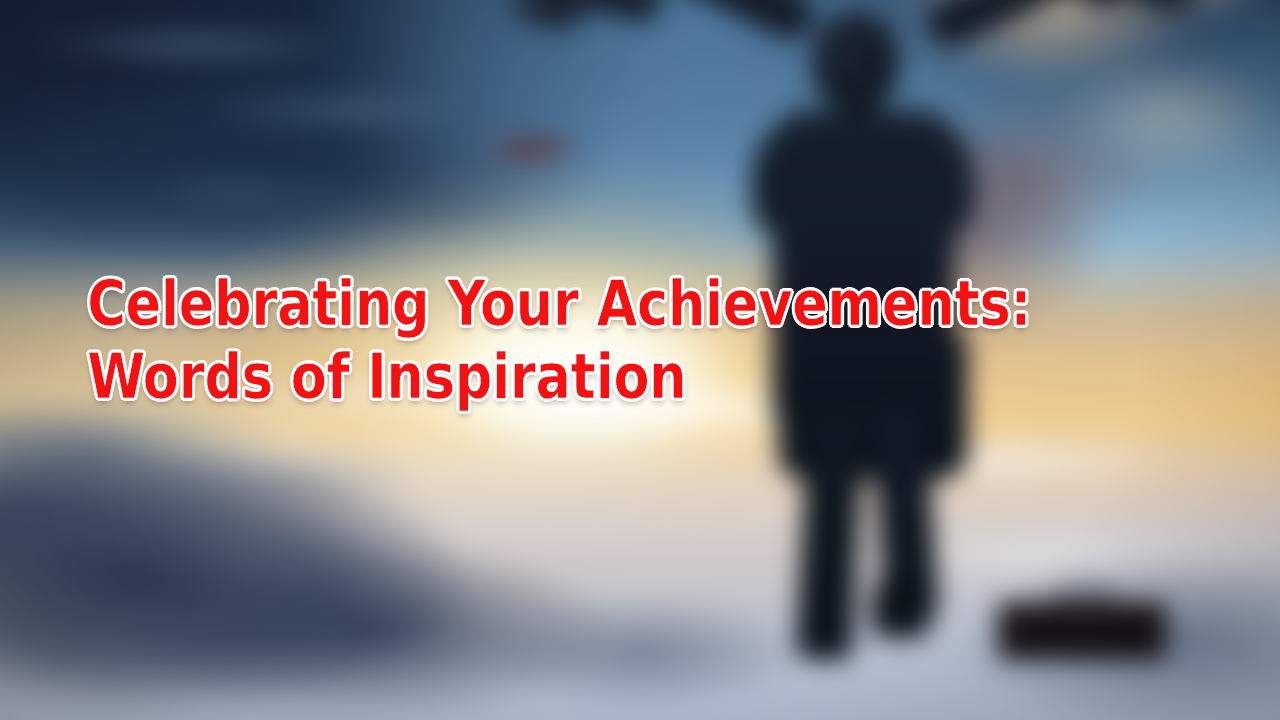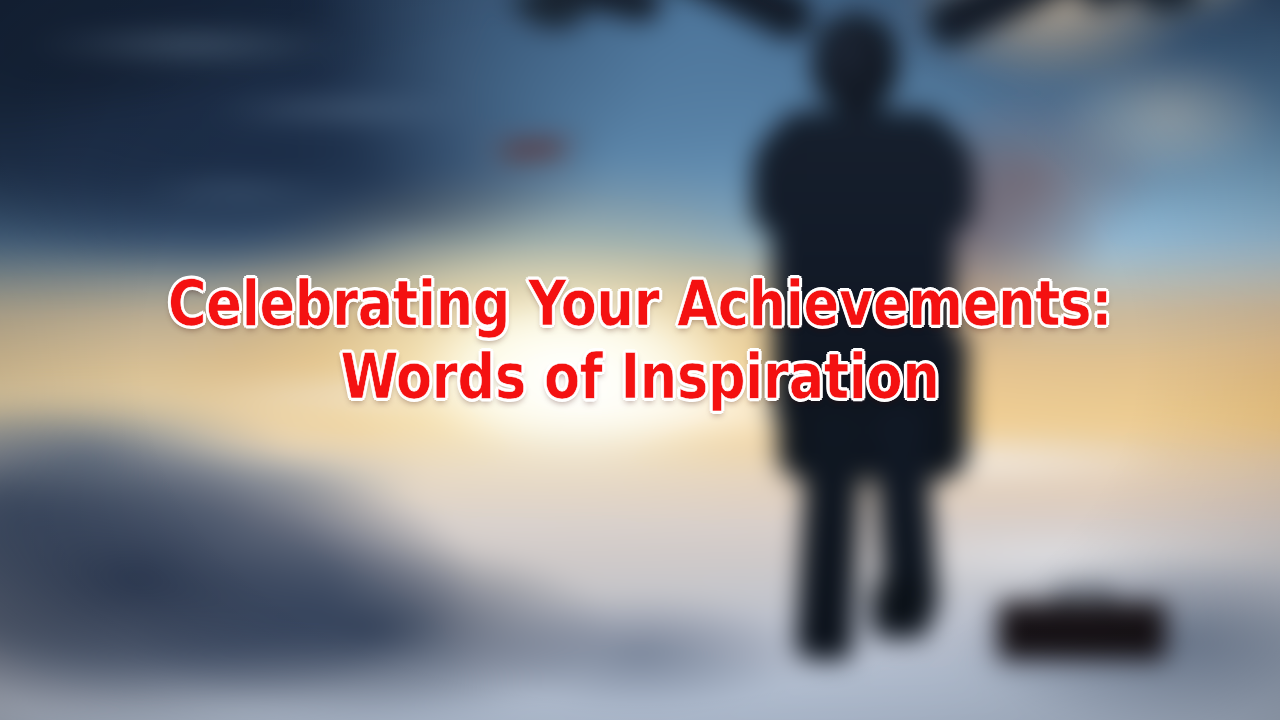--- a/index.html
+++ b/index.html
@@ -366,21 +366,21 @@
         rgba(0,0,0,0) 55%, rgba(0,0,0,0.16) 88%, rgba(0,0,0,0.28) 100%);
     pointer-events: none;
   }
 
   
   #title-block {
     position: absolute;
     left: 0;
     top: 268px;
     width: 1280px;
-    text-align: center;
+    text-align: left;
     pointer-events: none;
   }
   #hero-title {
     margin: 0;
     padding: 0 52px;
     font-family: "Liberation Sans Narrow", "DejaVu Sans Condensed", "Liberation Sans", sans-serif;
     font-size: 62px;
     line-height: 1.17;
     font-weight: 700;
     letter-spacing: -0.2px;

